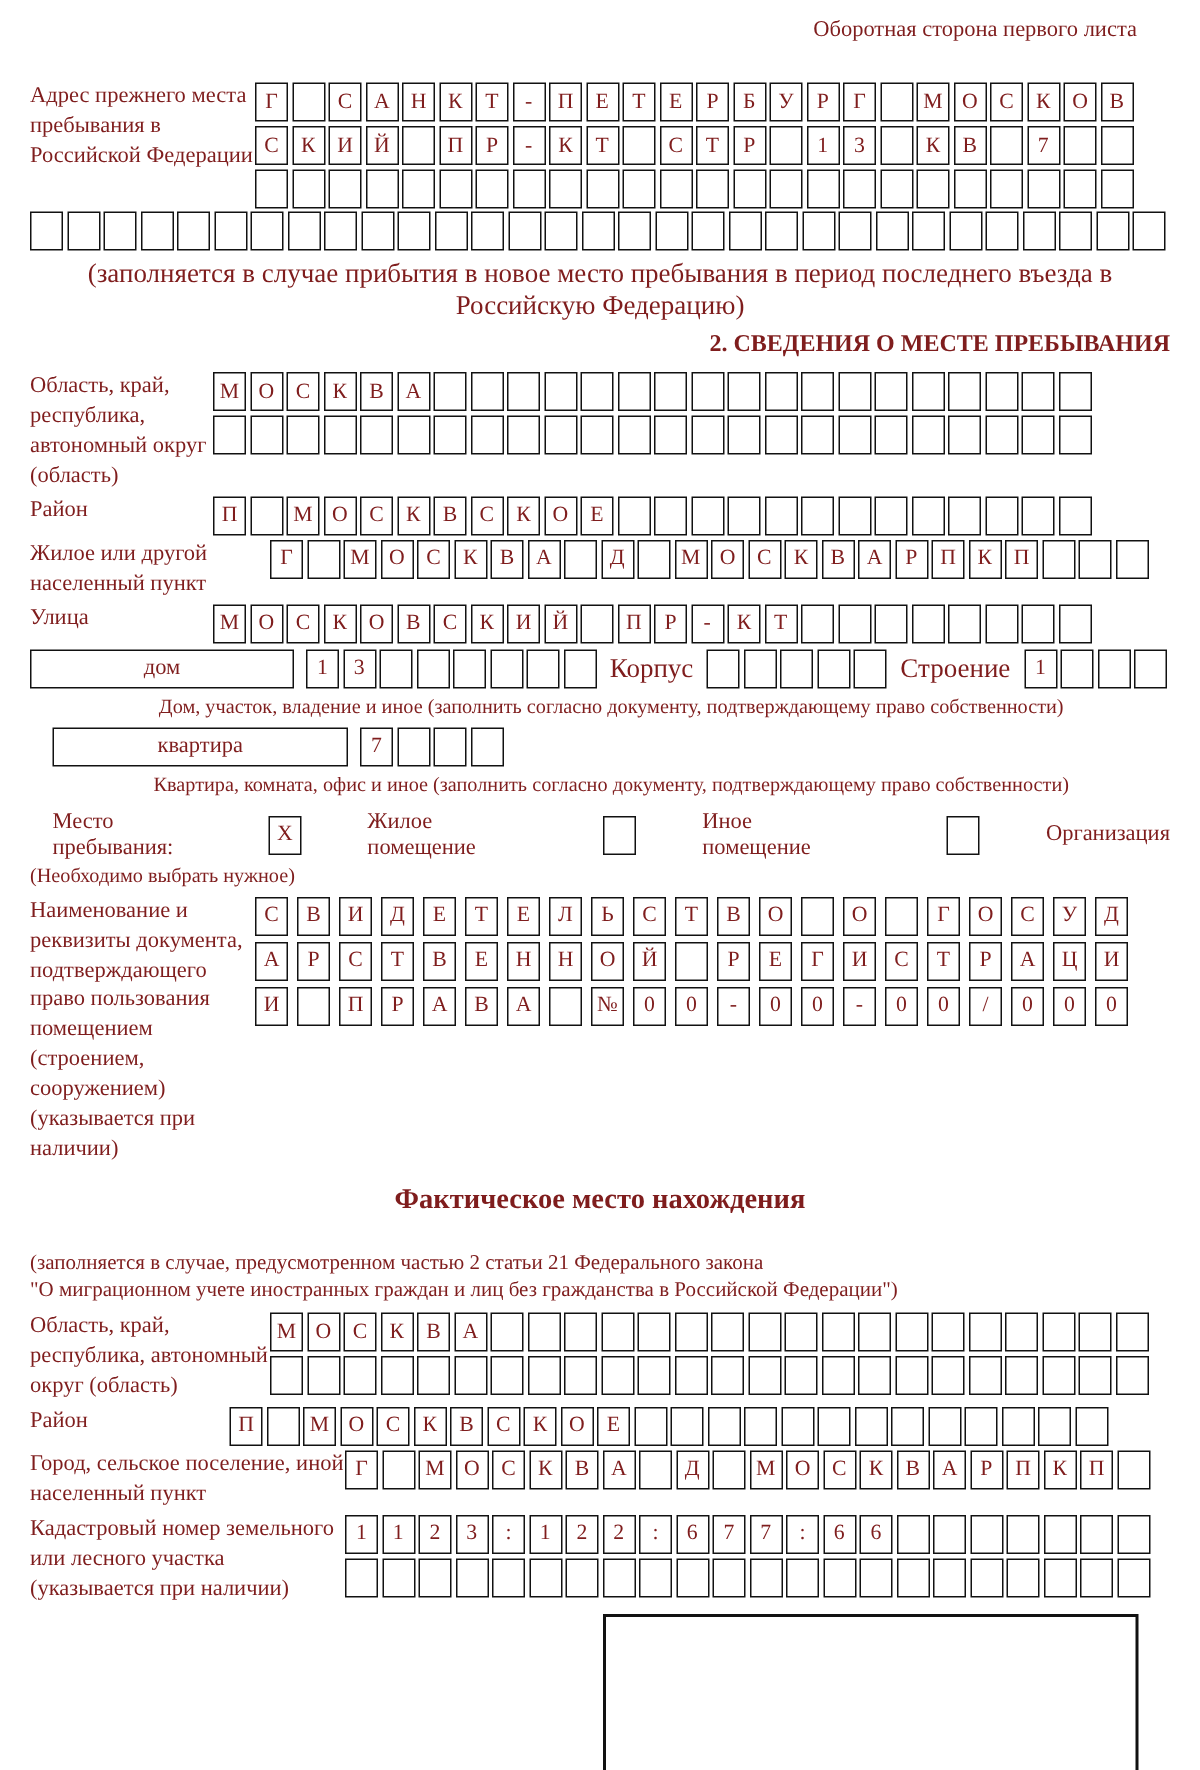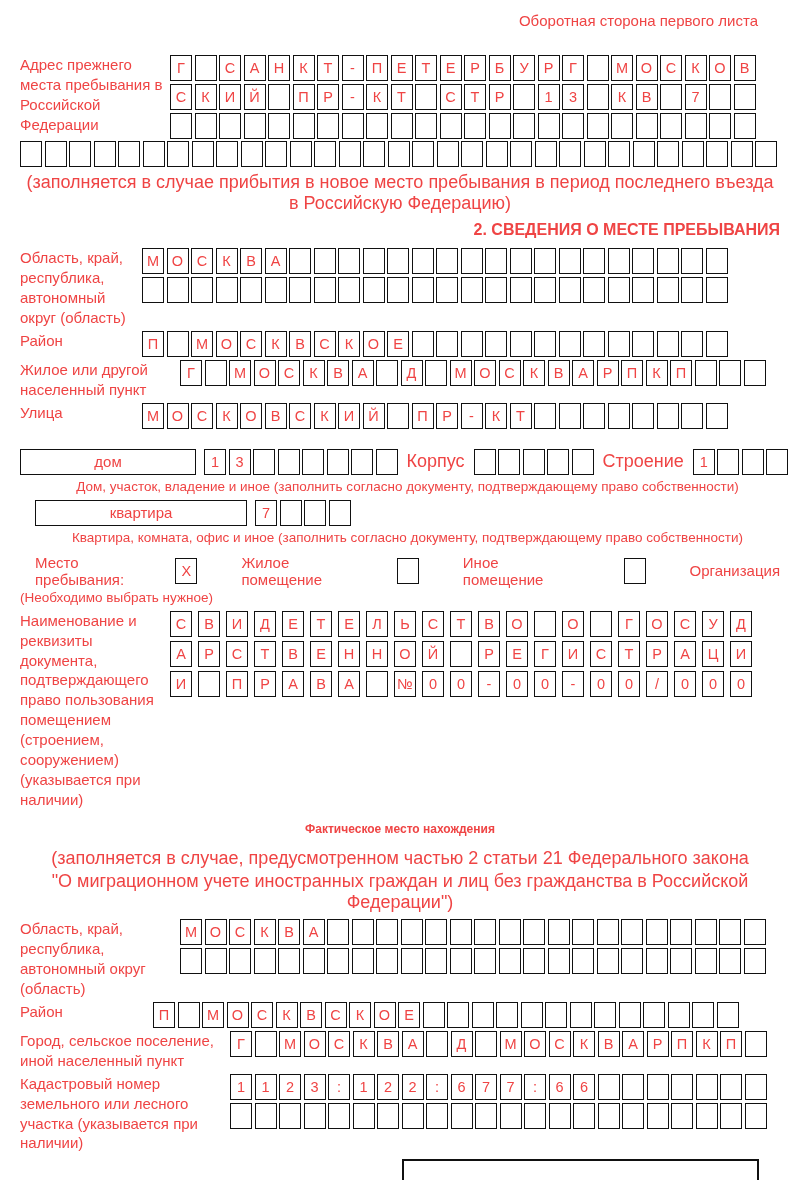--- a/index.html
+++ b/index.html
@@ -1,20 +1,20 @@
 <!DOCTYPE html>
 <html lang="ru"><head>
 <meta charset="utf-8">
 <style>
   html,body{margin:0;padding:0;background:#fff;}
   .page{
     width:800px;height:1180px;box-sizing:border-box;
     padding:12px 20px 0 20px;
-    font-family:Liberation Sans, sans-serif;
-    color:#ef4444;overflow:hidden;position:relative;
+    font-family:Liberation Serif, serif;
+    color:#7f1d1d;overflow:hidden;position:relative;
   }
   .hdr{font-size:15px;text-align:right;padding-right:22px;margin-bottom:26px;}
   .grp{display:flex;align-items:flex-start;}
   .lbl{font-size:15px;line-height:1.33;flex:0 0 auto;}
   .w150{flex-basis:150px;}
   .w122{flex-basis:122px;}
   .w160{flex-basis:160px;}
   .w133{flex-basis:133px;}
   .w210{flex-basis:210px;}
   .rows{display:flex;flex-direction:column;gap:3px;}
@@ -22,35 +22,35 @@
   .g6{gap:6px;}
   .cell{
     flex:0 0 auto;width:22px;height:26px;box-sizing:border-box;
     border:1.6px solid #111;display:flex;align-items:center;justify-content:center;
     font-size:14.5px;background:#fff;
   }
   .mt3{margin-top:3px;}
   .note{font-size:18px;text-align:center;margin:5px 0 2px 0;}
   .note-left{font-size:13.5px;text-align:center;margin:4px 0 6px 15px;}
   .sec-title{font-size:16px;font-weight:bold;text-align:right;margin:7px 0 9px 0;}
-  .sub-title{font-size:12px;font-weight:bold;text-align:center;margin:12px 0 12px 0;}
+  .sub-title{font-size:19px;font-weight:bold;text-align:center;margin:12px 0 24px 0;}
   .widebox{
     box-sizing:border-box;height:26px;border:1.6px solid #111;
     display:flex;align-items:center;justify-content:center;font-size:15px;flex:0 0 auto;
   }
   .wb176{width:176px;}
-  .wb196{width:212px;}
+  .wb196{width:197px;}
   .inline-lbl{font-size:18px;align-self:center;padding:0 9px;white-space:nowrap;}
-  .house-row{display:flex;align-items:center;margin-top:20px;}
+  .house-row{display:flex;align-items:center;margin-top:4px;}
   .apt-row{display:flex;align-items:center;margin-left:15px;margin-top:2px;}
   .gap8{width:8px;flex:0 0 auto;}
   .stay-row{display:flex;align-items:center;margin:9px 0 2px 15px;font-size:15px;gap:32px;}
   .stay-row .cell{margin:0 12px 0 10px;}
   .stay-note{font-size:13.5px;text-align:left;margin:2px 90px 6px 0;}
-  .center-note{font-size:18px;text-align:center;margin:2px 0;}
+  .center-note{font-size:14px;text-align:left;margin:2px 0;}
   .stamp-wrap{margin-left:auto;margin-top:6px;width:400px;text-align:center;}
   .stamp-box{width:357px;height:177px;border:2px solid #111;box-sizing:border-box;margin:0 auto 8px auto;background:#fff;}
   .mb2{margin-bottom:2px;}
   .mb6{margin-bottom:6px;}
 </style>
 </head>
 <body>
 
 <div class="page">
 

